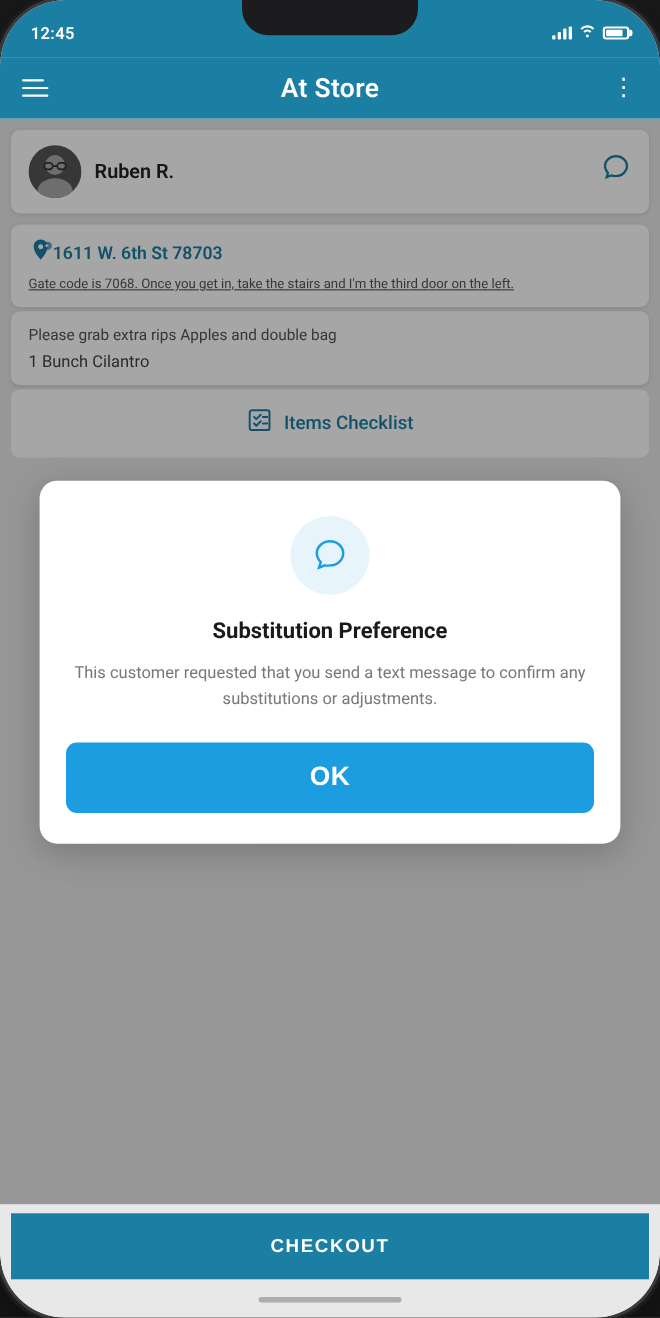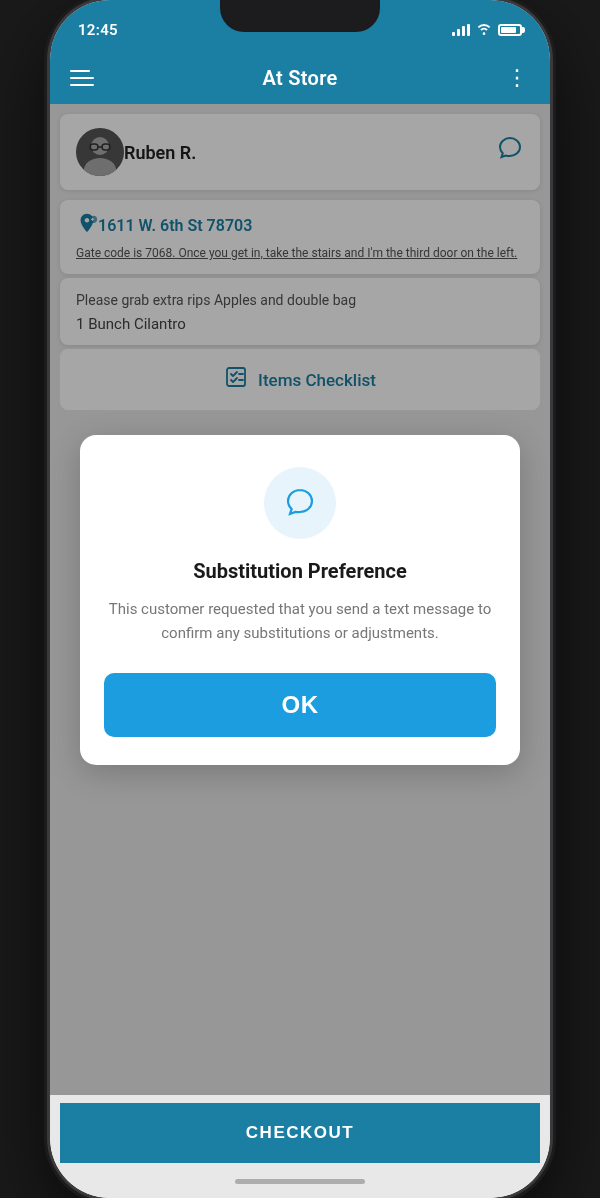--- a/index.html
+++ b/index.html
@@ -7,21 +7,21 @@
     body {
       background: #1a1a1a;
       display: flex;
       justify-content: center;
       align-items: center;
       min-height: 100vh;
       font-family: -apple-system, BlinkMacSystemFont, 'Segoe UI', Roboto, sans-serif;
     }
 
     .phone-frame {
-      width: 500px;
+      width: 600px;
       height: 1198px;
       background: #1c1c1e;
       border-radius: 60px;
       position: relative;
       overflow: hidden;
       box-shadow: 0 0 0 3px #3a3a3c, 0 0 0 6px #1c1c1e, 0 30px 80px rgba(0,0,0,0.7);
     }
 
     .phone-screen {
       position: absolute;
@@ -142,21 +142,21 @@
       height: 2px;
       background: white;
       border-radius: 2px;
     }
 
     .hamburger-icon span:first-child {
       width: 20px;
     }
 
     .header-title {
-      font-size: 20px;
+      font-size: 24px;
       font-weight: 600;
       color: white;
       letter-spacing: 0.3px;
     }
 
     .more-icon {
       color: white;
       font-size: 22px;
       letter-spacing: 2px;
       line-height: 1;
@@ -170,20 +170,21 @@
       padding: 14px 16px;
       display: flex;
       align-items: center;
       justify-content: space-between;
       box-shadow: 0 1px 4px rgba(0,0,0,0.1);
     }
 
     .user-info {
       display: flex;
       align-items: center;
+      gap: 12px;
     }
 
     .avatar {
       width: 48px;
       height: 48px;
       border-radius: 50%;
       overflow: hidden;
       background: #888;
       display: flex;
       align-items: center;

